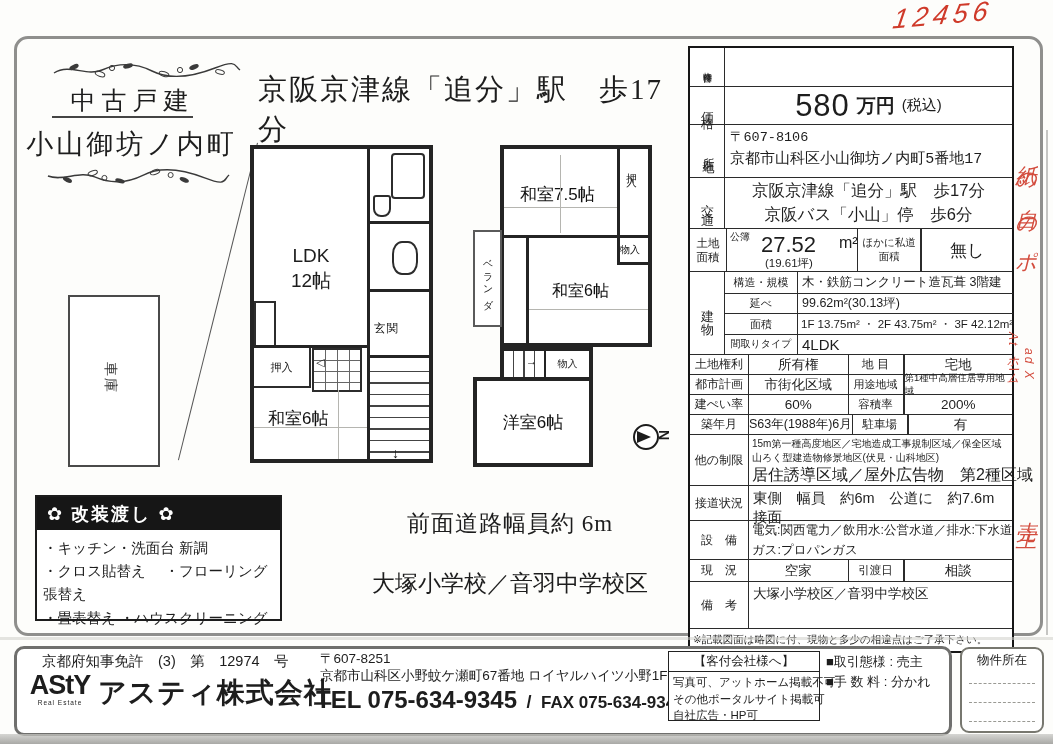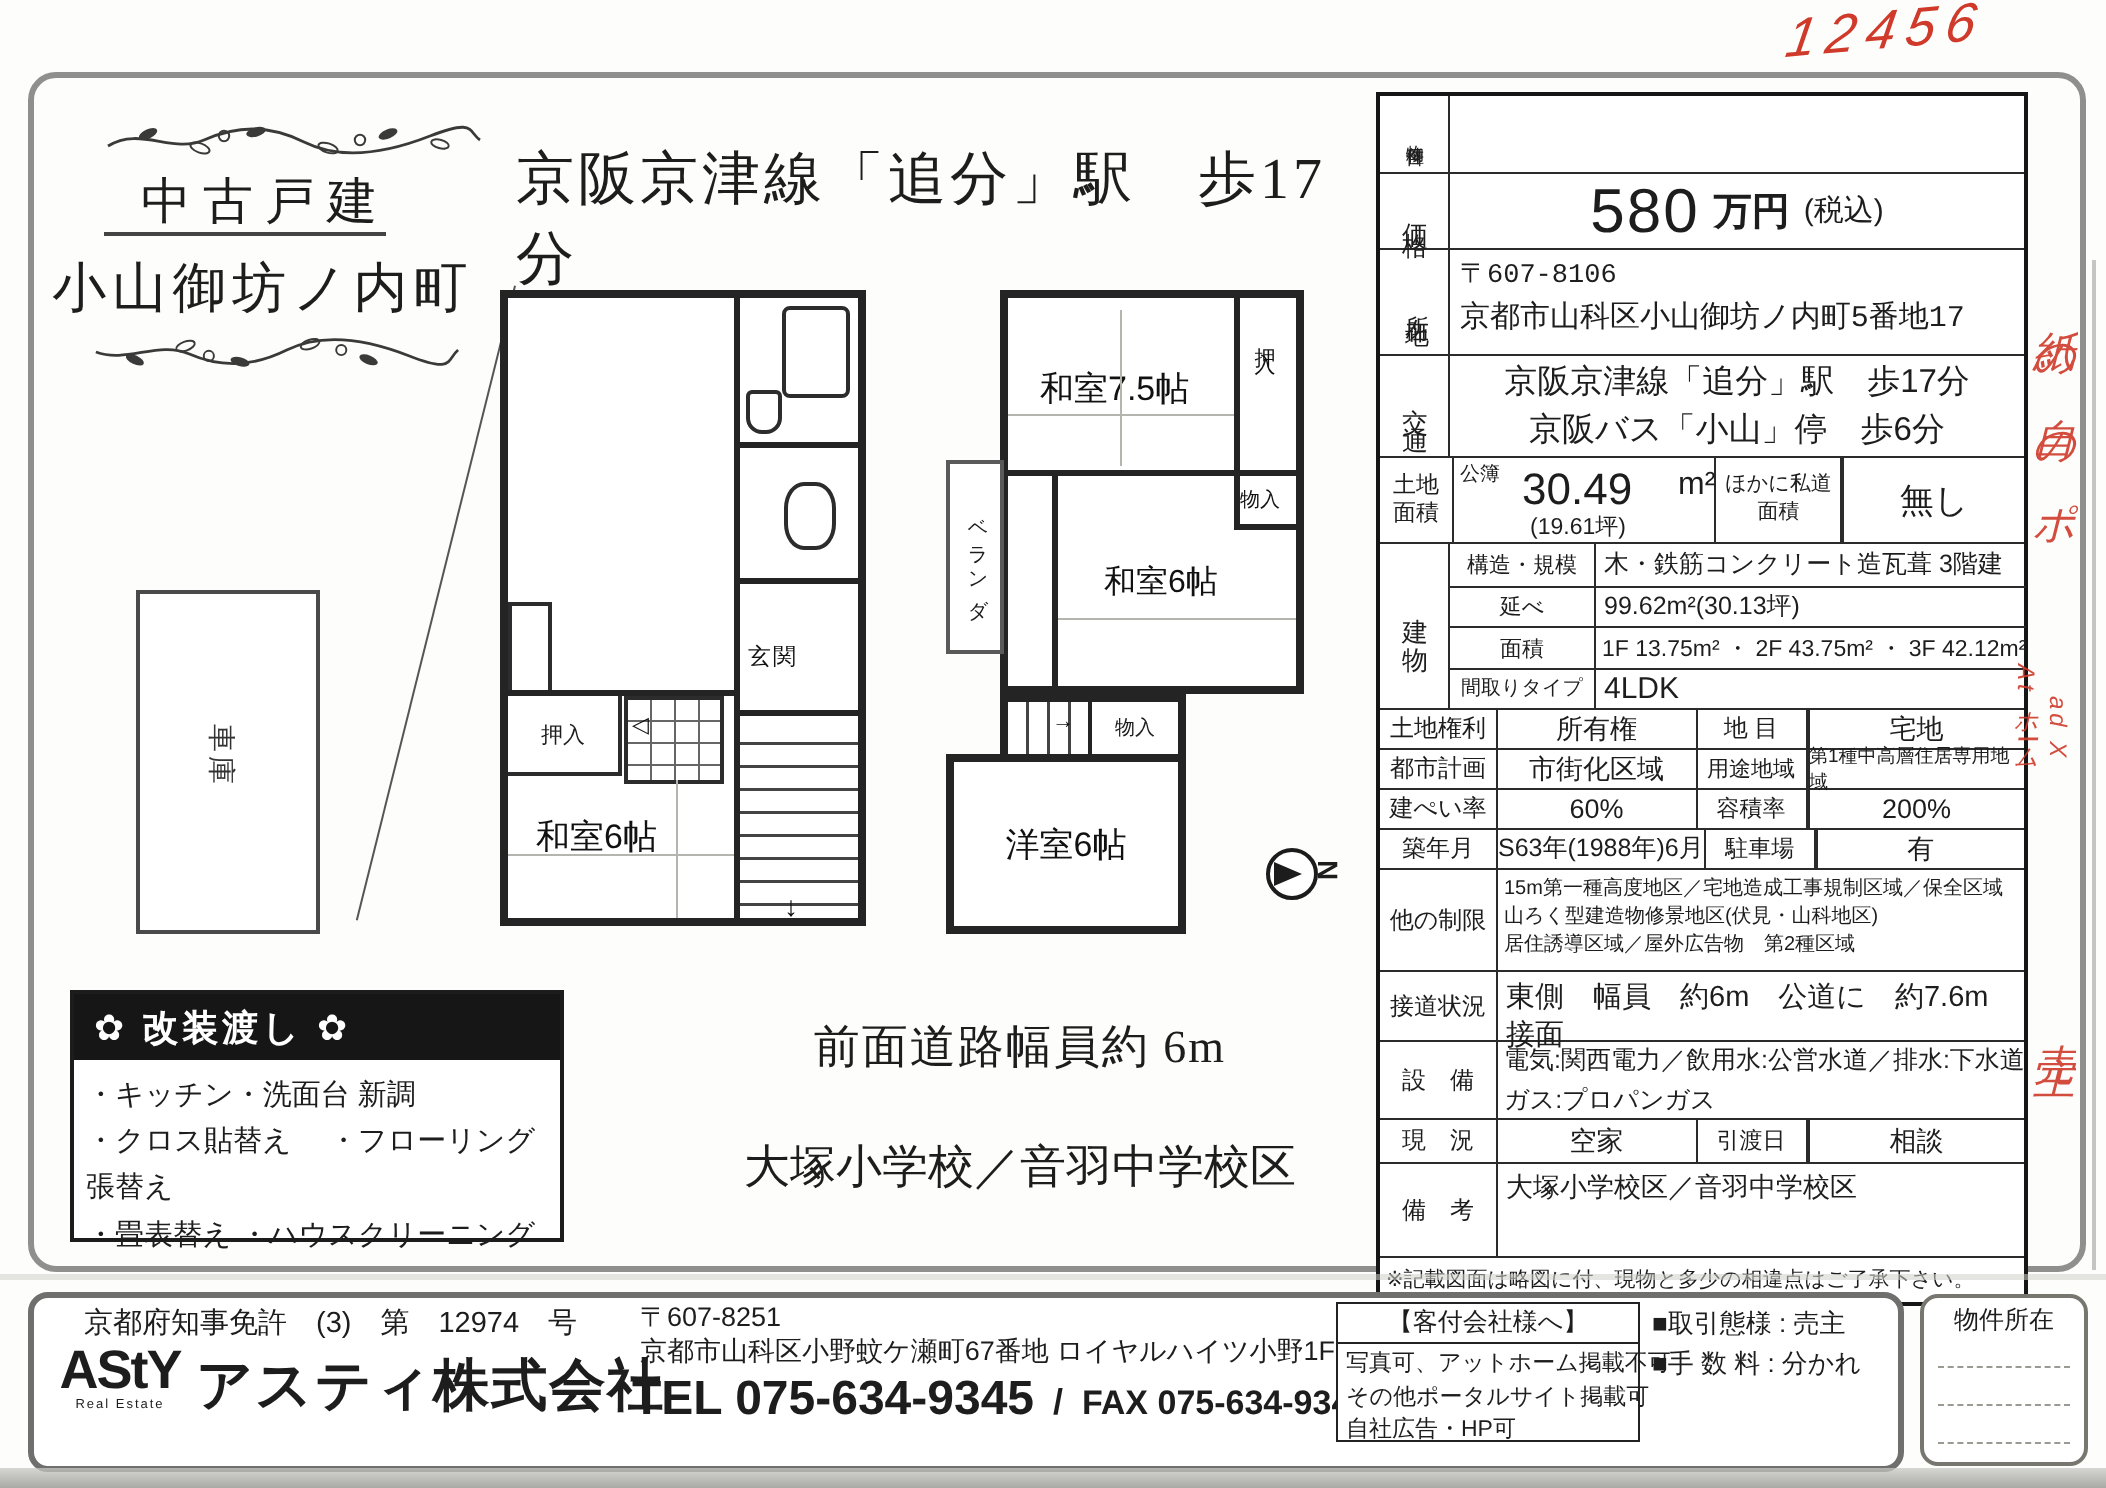--- a/index.html
+++ b/index.html
@@ -99,20 +99,24 @@
     <div class="wall" style="left:113px;top:0;width:3px;height:100%;"></div>
     <div class="wall" style="left:116px;top:72px;right:0;height:3px;"></div>
     <div class="wall" style="left:116px;top:140px;right:0;height:3px;"></div>
     <div class="wall" style="left:116px;top:206px;right:0;height:3px;"></div>
     <div class="fixture" style="left:137px;top:4px;width:30px;height:42px;border-radius:4px;"></div>
     <div class="fixture" style="left:119px;top:46px;width:14px;height:18px;border-radius:3px 3px 8px 8px;"></div>
     <div class="fixture" style="left:138px;top:92px;width:22px;height:30px;border-radius:10px / 13px;"></div>
     <div class="small-label" style="left:120px;top:172px;font-size:11.5px;letter-spacing:1px;">玄関</div>
     <div class="stairs-h" style="left:116px;top:212px;right:0;bottom:0;"></div>
     <div class="abs" style="left:138px;bottom:-2px;font-size:14px;color:#111;">↓</div>
+    <div class="abs center" style="left:6px;top:95px;width:102px;font-size:19px;line-height:1.3;">
+      <span style="display:block;">LDK</span>
+      <span style="display:block;">12帖</span>
+    </div>
     <div class="fixture" style="left:0;top:152px;width:18px;height:42px;"></div>
     <div class="wall" style="left:0;top:196px;width:113px;height:3px;"></div>
     <div class="abs" style="left:0;top:199px;width:55px;height:38px;border-right:2px solid #2c2c2c;border-bottom:2px solid #2c2c2c;display:flex;align-items:center;justify-content:center;">
       <span style="font-size:11px;">押入</span>
     </div>
     <div class="gridbox" style="left:58px;top:199px;width:46px;height:40px;"></div>
     <div class="abs" style="left:62px;top:207px;font-size:11px;color:#111;">◁</div>
     <div class="tatami" style="left:84px;top:241px;width:1px;bottom:0;"></div>
     <div class="tatami" style="left:0;top:278px;width:113px;height:1px;"></div>
     <div class="room-label" style="left:14px;top:258px;">和室6帖</div>
@@ -203,21 +207,21 @@
       <div style="flex:1;display:flex;flex-direction:column;justify-content:center;text-align:center;">
         <div style="font-size:16.5px;">京阪京津線「追分」駅　歩17分</div>
         <div style="font-size:16.5px;margin-top:2px;">京阪バス「小山」停　歩6分</div>
       </div>
     </div>
 
     <div class="trow" style="height:42px;">
       <div class="hc" style="width:34px;font-size:11.5px;line-height:1.25;padding:0 1px;">土地面積</div>
       <div style="flex:1.45;position:relative;">
         <span class="abs" style="left:3px;top:1px;font-size:10px;">公簿</span>
-        <span class="abs" style="left:34px;top:3px;font-size:22px;">30.49</span>
+        <span class="abs" style="left:34px;top:3px;font-size:22px;">27.52</span>
         <span class="abs" style="left:112px;top:5px;font-size:16px;">m²</span>
         <span class="abs" style="left:38px;top:27px;font-size:11.5px;">(19.61坪)</span>
       </div>
       <div class="hc divL" style="width:58px;font-size:10.5px;line-height:1.3;padding:0 2px;">ほかに私道面積</div>
       <div class="vc divL" style="flex:1;justify-content:center;font-size:17px;">無し</div>
     </div>
 
     <div class="trow" style="height:82px;">
       <div class="hc" style="width:34px;">
           <span class="vtext" style="font-size:13px;letter-spacing:14px;">建物</span>
@@ -268,21 +272,21 @@
       <div class="vc" style="flex:1.1;justify-content:center;font-size:12.5px;white-space:nowrap;">S63年(1988年)6月</div>
       <div class="hc divL" style="width:54px;font-size:11.5px;">駐車場</div>
       <div class="vc divL" style="flex:1.2;justify-content:center;font-size:13.5px;">有</div>
     </div>
 
     <div class="trow" style="height:50px;">
       <div class="hc" style="width:58px;font-size:12px;">他の制限</div>
       <div style="flex:1;padding:2px 3px;display:flex;flex-direction:column;justify-content:flex-start;">
         <div style="font-size:10px;white-space:nowrap;">15m第一種高度地区／宅地造成工事規制区域／保全区域</div>
         <div style="font-size:10px;white-space:nowrap;">山ろく型建造物修景地区(伏見・山科地区)</div>
-        <div style="font-size:10px;white-space:nowrap;">居住誘導区域／屋外広告物　第2種区域</div>
+        <div style="font-size:16px;white-space:nowrap;">居住誘導区域／屋外広告物　第2種区域</div>
       </div>
     </div>
 
     <div class="trow" style="height:34px;">
       <div class="hc" style="width:58px;font-size:12px;">接道状況</div>
       <div style="flex:1;padding:3px 4px;font-size:14.5px;">東側　幅員　約6m　公道に　約7.6m接面</div>
     </div>
 
     <div class="trow" style="height:38px;">
       <div class="hc" style="width:58px;font-size:12px;">設　備</div>

